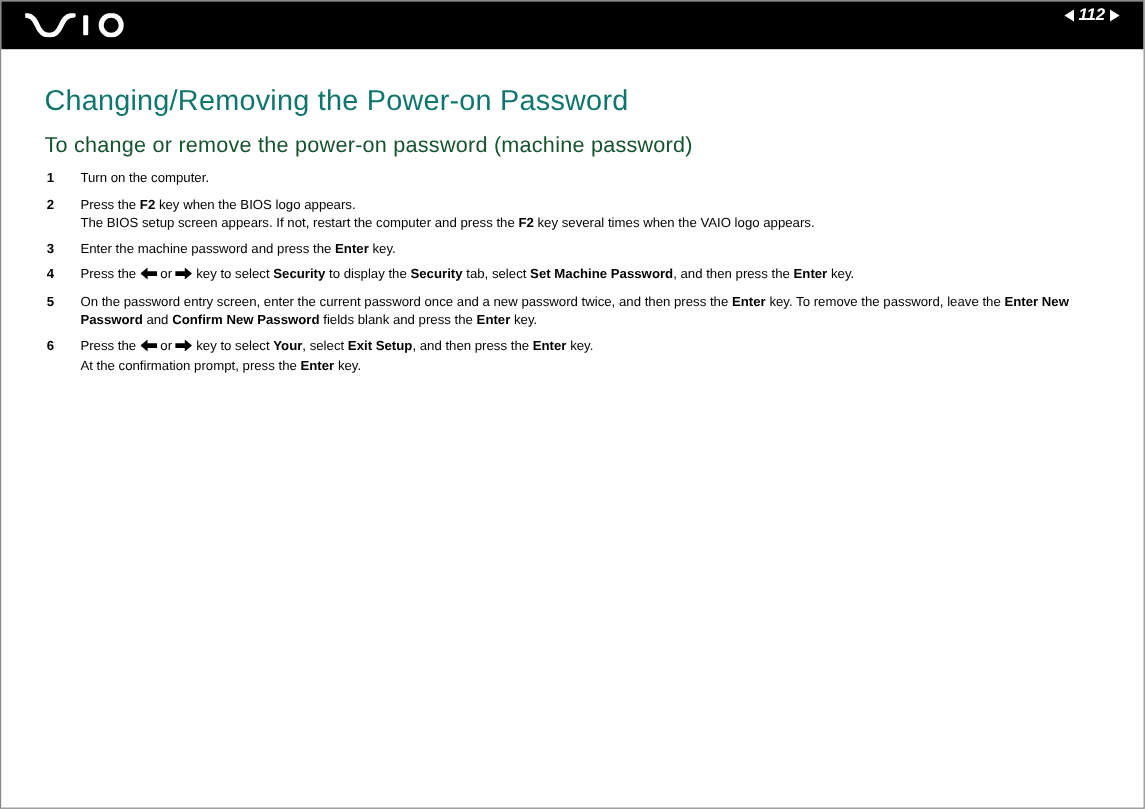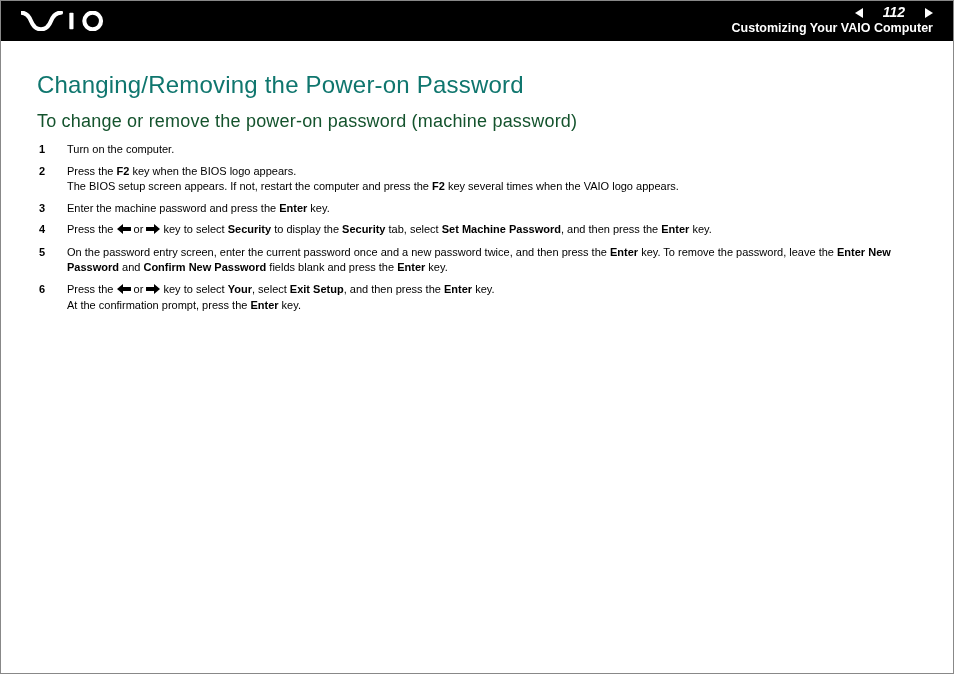--- a/index.html
+++ b/index.html
@@ -32,22 +32,22 @@
   }
   .logo svg { height: 20px; }
   .pager {
     text-align: right;
     line-height: 1.1;
     padding-top: 4px;
   }
   .pager-row {
     display: flex;
     align-items: center;
-    justify-content: flex-end;
-    gap: 20px;
+    justify-content: center;
+    gap: 4px;
     font-weight: bold;
     font-style: italic;
     font-size: 14px;
   }
   .pager-row .tri-left,
   .pager-row .tri-right {
     width: 0; height: 0;
     border-top: 5px solid transparent;
     border-bottom: 5px solid transparent;
     display: inline-block;
@@ -114,21 +114,20 @@
       <rect x="58" y="2" width="5" height="20" rx="1"></rect>
       <circle cx="86" cy="12" r="10" stroke="#fff" stroke-width="5" fill="none"></circle>
     </svg>
   </div>
   <div class="pager">
     <div class="pager-row">
       <span class="tri-left"></span>
       <span>112</span>
       <span class="tri-right"></span>
     </div>
-    <div class="breadcrumb">Customizing Your VAIO Computer</div>
   </div>
 </div>
 
 <div class="content">
   <h1 class="title">Changing/Removing the Power-on Password</h1>
   <h2 class="subtitle">To change or remove the power-on password (machine password)</h2>
 
   <ol class="steps">
 
     <li><span>Turn on the computer.</span></li>

